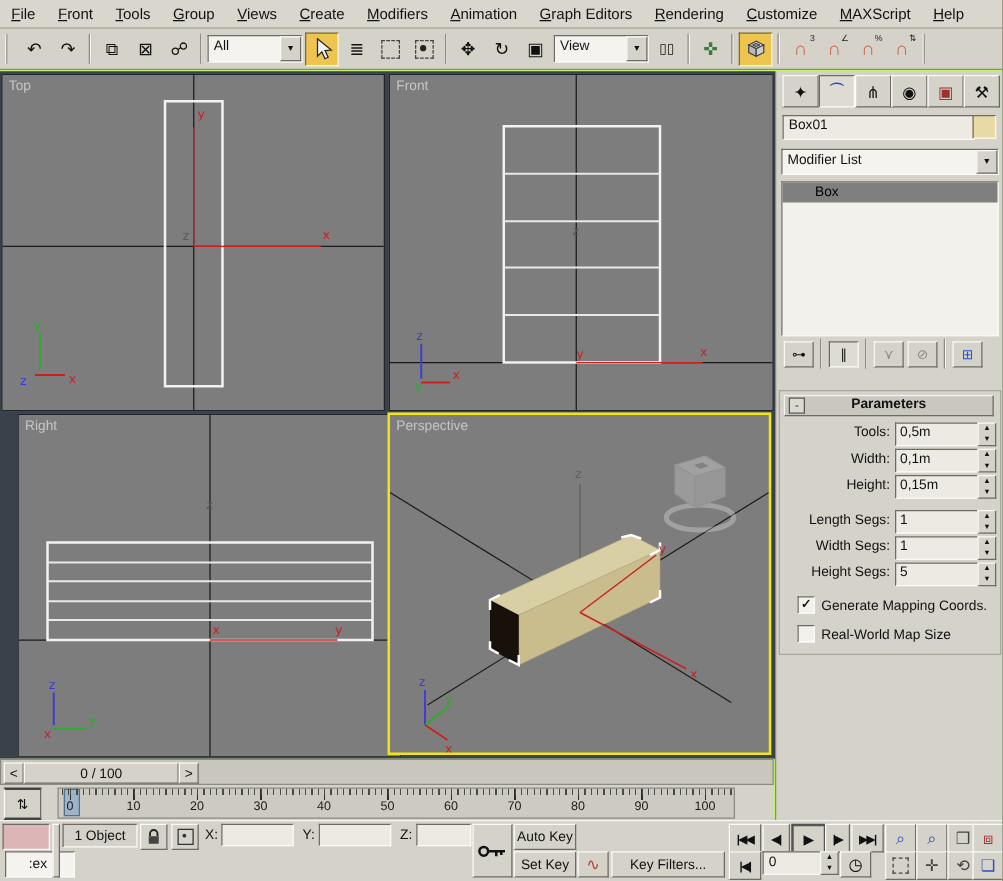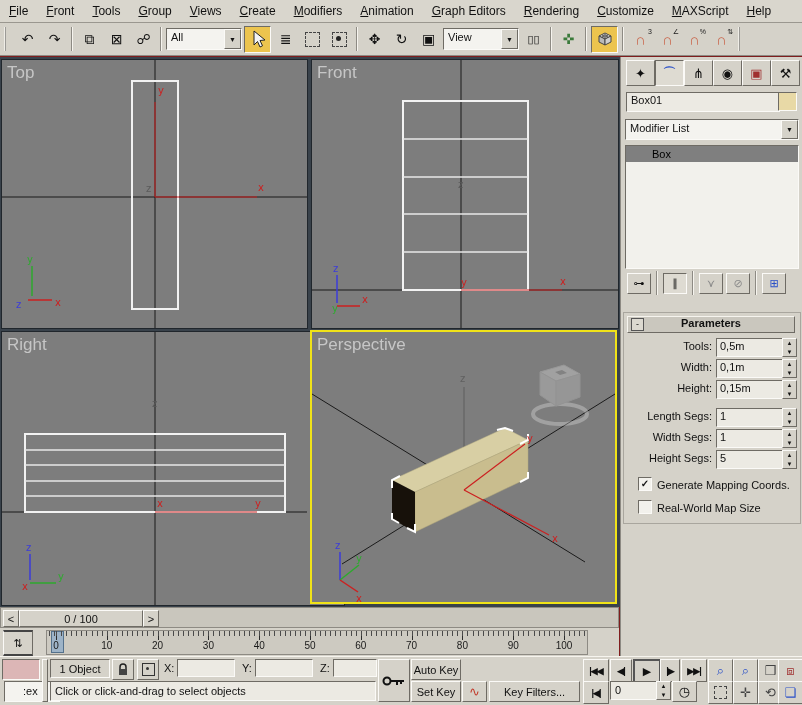--- a/index.html
+++ b/index.html
@@ -1,16 +1,16 @@
 <!DOCTYPE html>
 <html><head>
 <meta charset="utf-8">
 <style>
   html,body{margin:0;padding:0;background:#888;}
-  #app{position:relative;width:802px;height:705px;background:#7f1d1d;
+  #app{position:relative;width:802px;height:705px;background:#bef264;
        font-family:"Liberation Sans",sans-serif;font-size:11px;color:#111;
        overflow:hidden;user-select:none;}
   .abs{position:absolute;}
   .raised{border:1px solid;border-color:#fbfaf7 #6e6b64 #6e6b64 #fbfaf7;background:#d5d2c9;}
   .sunken{border:1px solid;border-color:#6e6b64 #fbfaf7 #fbfaf7 #6e6b64;}
   .fieldbg{background:#eceae3;}
   .whitebg{background:#f4f3ef;}
   .pressed{border-color:#6e6b64 #fbfaf7 #fbfaf7 #6e6b64;}
   .yellow{background:#ecc44e;}
   .ctr{display:flex;align-items:center;justify-content:center;}
@@ -28,21 +28,21 @@
   .sup{position:absolute;top:1px;right:1px;font-size:7px;color:#222;}
   .magnet{color:#c9654a;font-weight:bold;font-size:15px;}
   .dash-sq{width:13px;height:13px;border:1px dashed #444;position:relative;}
   .dash-sq .dot{position:absolute;left:3px;top:3px;width:5px;height:5px;border-radius:50%;background:#222;}
   .dd{display:flex;align-items:stretch;}
   .dd-text{flex:1;padding:2px 4px;font-size:11px;}
   .dd-btn{width:15px;font-size:7px;}
   
   #vp-area{left:0;top:57px;width:620px;height:550px;background:#39424b;}
   .vp{position:absolute;background:#7d7d7d;border:1px solid #20262c;}
-  .vp-label{position:absolute;left:5px;top:3px;color:#c6c6c6;font-size:17px;z-index:3;text-align:center;}
+  .vp-label{position:absolute;left:5px;top:3px;color:#c6c6c6;font-size:11px;z-index:3;text-align:center;}
   .vp svg{position:absolute;left:0;top:0;}
   #vp-persp{border:2px solid #f0e318;}
   
   #panel{left:620px;top:57px;width:182px;height:599px;background:#d5d2c9;border-left:1px solid #8d8a83;}
   .tab{width:27px;height:24px;font-size:13px;}
   .pr-label{position:absolute;text-align:right;width:74px;font-size:11px;}
   .pr-field{position:absolute;height:15px;width:60px;padding:1px 3px;font-size:11px;}
   .spin{position:absolute;width:13px;height:17px;display:flex;flex-direction:column;}
   .spin span{flex:1;font-size:6px;display:flex;align-items:center;justify-content:center;}
   .chk{position:absolute;width:12px;height:12px;background:#f2f1ec;font-size:10px;line-height:12px;text-align:center;font-weight:bold;}
@@ -193,21 +193,21 @@
         <text x="248" y="225" fill="#cc2020">x</text>
         <text x="146" y="128" fill="#5a5a5a">z</text>
         <line x1="25" y1="243" x2="25" y2="215" stroke="#3b3bda" stroke-width="1.5"></line>
         <text x="21" y="212" fill="#3b3bda">z</text>
         <text x="20" y="252" fill="#2eaa2e">y</text>
         <line x1="25" y1="246" x2="48" y2="246" stroke="#cc2020" stroke-width="1.5"></line>
         <text x="50" y="243" fill="#cc2020">x</text>
       </svg>
     </div>
 
-    <div class="vp" style="left:1px;top:274px;width:305px;height:273px;padding-left:37px;">
+    <div class="vp" style="left:14px;top:274px;width:305px;height:273px;">
       <div class="vp-label">Right</div>
       <svg width="305" height="273" viewBox="0 0 305 273">
         <line x1="153" y1="0" x2="153" y2="273" stroke="#1b1b1b" stroke-width="1"></line>
         <line x1="0" y1="180" x2="305" y2="180" stroke="#1b1b1b" stroke-width="1"></line>
         <rect x="23" y="102" width="260" height="78" fill="none" stroke="#f2f2f2" stroke-width="2"></rect>
         <line x1="23" y1="118" x2="283" y2="118" stroke="#e9e9e9" stroke-width="1.5"></line>
         <line x1="23" y1="133" x2="283" y2="133" stroke="#e9e9e9" stroke-width="1.5"></line>
         <line x1="23" y1="149" x2="283" y2="149" stroke="#e9e9e9" stroke-width="1.5"></line>
         <line x1="23" y1="164" x2="283" y2="164" stroke="#e9e9e9" stroke-width="1.5"></line>
         <line x1="153" y1="180" x2="255" y2="180" stroke="#cc2020" stroke-width="1.2"></line>
@@ -393,21 +393,20 @@
         </span>
     </div>
 
     <span class="abs" style="left:164px;top:5px;">X:</span>
     <div class="abs sunken fieldbg" style="left:177px;top:2px;width:56px;height:16px;"></div>
     <span class="abs" style="left:242px;top:5px;">Y:</span>
     <div class="abs sunken fieldbg" style="left:255px;top:2px;width:56px;height:16px;"></div>
     <span class="abs" style="left:320px;top:5px;">Z:</span>
     <div class="abs sunken fieldbg" style="left:333px;top:2px;width:42px;height:16px;"></div>
 
-    <div class="abs sunken fieldbg" style="left:50px;top:24px;width:320px;height:18px;line-height:18px;padding-left:4px;">Click or click-and-drag to select objects</div>
 
     <div class="abs raised ctr" style="left:378px;top:2px;width:30px;height:41px;">
       <svg width="24" height="14" viewBox="0 0 24 14">
         <circle cx="5" cy="7" r="3.5" fill="none" stroke="#111" stroke-width="2"></circle>
         <line x1="8.5" y1="7" x2="22" y2="7" stroke="#111" stroke-width="2"></line>
         <line x1="15" y1="7" x2="15" y2="11" stroke="#111" stroke-width="2"></line>
         <line x1="19" y1="7" x2="19" y2="10" stroke="#111" stroke-width="2"></line>
       </svg>
     </div>
     <div class="abs raised ctr sbtn" style="left:411px;top:2px;width:48px;height:19px;">Auto Key</div>

